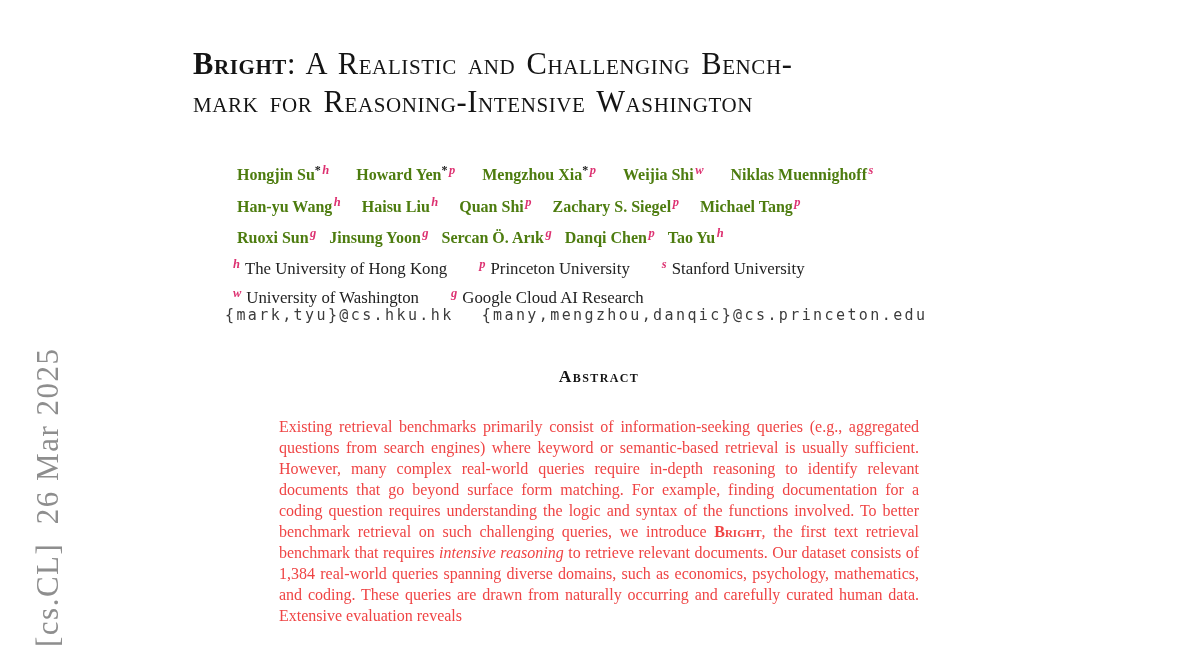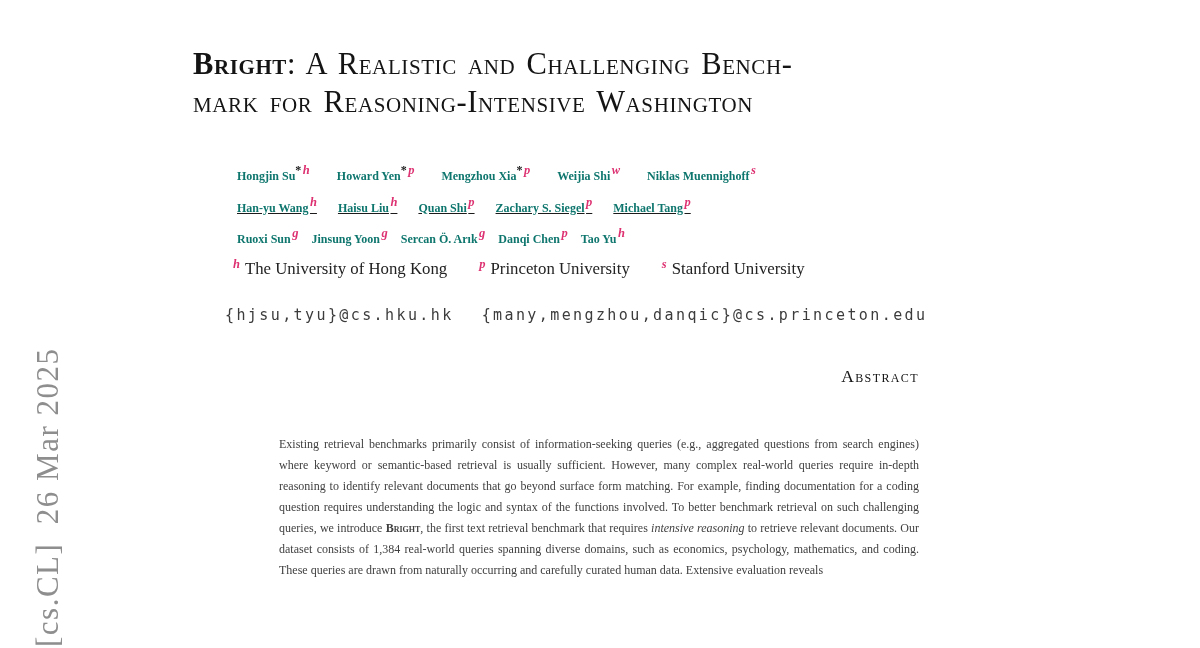--- a/index.html
+++ b/index.html
@@ -20,52 +20,52 @@
   .title {
     position: absolute; top: 46px; left: 0;
     font-size: 30.5px; line-height: 37.5px; font-weight: 400;
     font-variant: small-caps; letter-spacing: 0.6px; word-spacing: 3px;
     white-space: nowrap; color: #141414;
   }
   .title .brand { font-weight: 700; }
 
   .authors { position: absolute; top: 155px; left: 44px; width: 796px; }
   .author-row { white-space: nowrap; height: 31.5px; line-height: 31.5px; }
-  .author-name { font-weight: 700; font-size: 12px; color: #0f766e; }
+  .author-name { font-weight: 700; font-size: 16px; color: #4d7c0f; }
   .star { font-size: 12px; vertical-align: 6px; color: #1b1b1b; font-weight: 700; }
   .sup-letter {
     font-size: 12.5px; vertical-align: 6px;
     color: #dd3171; font-style: italic; font-weight: 600;
   }
   .author .sup-letter { margin-left: 1.5px; }
   .row1 .author { margin-right: 27px; }
-  .row2 .author { margin-right: 21px; text-decoration: underline; }
+  .row2 .author { margin-right: 21px; }
   .row3 .author { margin-right: 13px; }
 
   .affils { position: absolute; top: 252px; left: 40px; font-size: 16.8px; line-height: 24px; color: #222; white-space: nowrap; }
   .affil { margin-right: 32px; }
   .affil-sup { margin-right: 5px; }
 
   .emails {
     position: absolute; top: 306px; left: 32px;
     font-family: "DejaVu Sans Mono", monospace;
     font-size: 15px; letter-spacing: 2.4px; color: #3c3c3c; white-space: nowrap;
   }
   .email { margin-right: 28px; }
 
   .abstract-heading {
     position: absolute; top: 366px; left: 86px; width: 640px;
-    text-align: right; font-variant: small-caps;
-    font-size: 17.5px; letter-spacing: 1.4px; color: #141414;
+    text-align: center; font-variant: small-caps;
+    font-size: 17.5px; letter-spacing: 1.4px; color: #141414; font-weight: bold;
   }
 
   .abstract-body {
-    position: absolute; top: 434px; left: 86px; width: 640px;
-    font-size: 12px; line-height: 21px; text-align: justify;
-    color: #404040;
+    position: absolute; top: 416px; left: 86px; width: 640px;
+    font-size: 16px; line-height: 21px; text-align: justify;
+    color: #ef4444;
   }
   .brand-inline { font-variant: small-caps; font-weight: 700; }
   .abstract-body em { font-style: italic; }
 </style>
 </head>
 <body>
 
 <div class="watermark">[cs.CL]  26 Mar 2025</div>
 
 <div class="paper">
@@ -73,21 +73,22 @@
   <h1 class="title"><span class="brand">Bright</span><span>: A Realistic and Challenging Bench-</span><br><span>mark for Reasoning-Intensive Washington</span></h1>
 
   <div class="authors">
     <div class="author-row row1"><span class="author"><span class="author-name">Hongjin Su</span><span class="star">*</span><span class="sup-letter">h</span></span><span class="author"><span class="author-name">Howard Yen</span><span class="star">*</span><span class="sup-letter">p</span></span><span class="author"><span class="author-name">Mengzhou Xia</span><span class="star">*</span><span class="sup-letter">p</span></span><span class="author"><span class="author-name">Weijia Shi</span><span class="star"></span><span class="sup-letter">w</span></span><span class="author"><span class="author-name">Niklas Muennighoff</span><span class="star"></span><span class="sup-letter">s</span></span></div>
     <div class="author-row row2"><span class="author"><span class="author-name">Han-yu Wang</span><span class="star"></span><span class="sup-letter">h</span></span><span class="author"><span class="author-name">Haisu Liu</span><span class="star"></span><span class="sup-letter">h</span></span><span class="author"><span class="author-name">Quan Shi</span><span class="star"></span><span class="sup-letter">p</span></span><span class="author"><span class="author-name">Zachary S. Siegel</span><span class="star"></span><span class="sup-letter">p</span></span><span class="author"><span class="author-name">Michael Tang</span><span class="star"></span><span class="sup-letter">p</span></span></div>
     <div class="author-row row3"><span class="author"><span class="author-name">Ruoxi Sun</span><span class="star"></span><span class="sup-letter">g</span></span><span class="author"><span class="author-name">Jinsung Yoon</span><span class="star"></span><span class="sup-letter">g</span></span><span class="author"><span class="author-name">Sercan Ö. Arık</span><span class="star"></span><span class="sup-letter">g</span></span><span class="author"><span class="author-name">Danqi Chen</span><span class="star"></span><span class="sup-letter">p</span></span><span class="author"><span class="author-name">Tao Yu</span><span class="star"></span><span class="sup-letter">h</span></span></div>
   </div>
 
   <div class="affils">
     <div class="affil-line"><span class="affil"><span class="sup-letter affil-sup">h</span><span class="affil-name">The University of Hong Kong</span></span><span class="affil"><span class="sup-letter affil-sup">p</span><span class="affil-name">Princeton University</span></span><span class="affil"><span class="sup-letter affil-sup">s</span><span class="affil-name">Stanford University</span></span></div>
+    <div class="affil-line"><span class="affil"><span class="sup-letter affil-sup">w</span><span class="affil-name">University of Washington</span></span><span class="affil"><span class="sup-letter affil-sup">g</span><span class="affil-name">Google Cloud AI Research</span></span></div>
   </div>
 
-  <div class="emails"><span class="email">{hjsu,tyu}@cs.hku.hk</span><span class="email">{many,mengzhou,danqic}@cs.princeton.edu</span></div>
+  <div class="emails"><span class="email">{mark,tyu}@cs.hku.hk</span><span class="email">{many,mengzhou,danqic}@cs.princeton.edu</span></div>
 
   <div class="abstract-heading">Abstract</div>
 
   <p class="abstract-body"><span>Existing retrieval benchmarks primarily consist of information-seeking queries (e.g., aggregated questions from search engines) where keyword or semantic-based retrieval is usually sufficient. However, many complex real-world queries require in-depth reasoning to identify relevant documents that go beyond surface form matching. For example, finding documentation for a coding question requires understanding the logic and syntax of the functions involved. To better benchmark retrieval on such challenging queries, we introduce </span><span class="brand-inline">Bright</span><span>, the first text retrieval benchmark that requires </span><em>intensive reasoning</em><span> to retrieve relevant documents. Our dataset consists of 1,384 real-world queries spanning diverse domains, such as economics, psychology, mathematics, and coding. These queries are drawn from naturally occurring and carefully curated human data. Extensive evaluation reveals</span></p>
 
 </div>
 
 </body></html>

